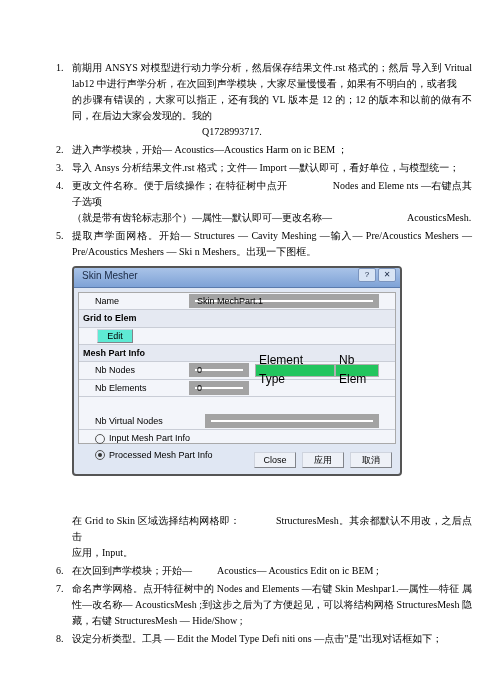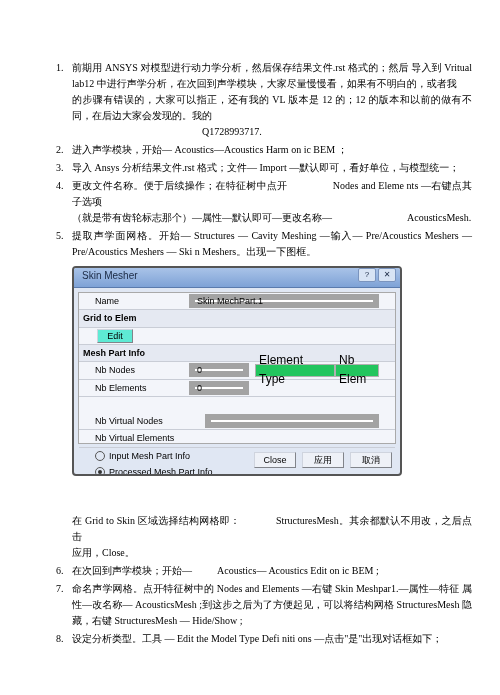--- a/index.html
+++ b/index.html
@@ -183,23 +183,20 @@
           <div class="lbl">Nb Elements</div>
           <div class="val" style="flex:0 0 60px">
               <span>0</span>
             </div>
         </div>
         <div class="row divspace noborder"></div>
         <div class="row">
           <div class="lbl" style="width:110px;flex:0 0 110px">Nb Virtual Nodes</div>
           <div class="val"></div>
         </div>
-        <div class="row">
-          <div class="lbl" style="width:110px;flex:0 0 110px">Nb Virtual Elements</div>
-        </div>
         <div class="row noborder">
           <span class="radio"></span>
           <span>Input Mesh Part Info</span>
         </div>
         <div class="row">
           <span class="radio on"></span>
           <span>Processed Mesh Part Info</span>
         </div>
 
       </div>
@@ -213,21 +210,21 @@
         <div class="dlgbtn">
             <span>取消</span>
           </div>
       </div>
     </div>
 
     <div class="after-shot">
       <span>在 Grid to Skin 区域选择结构网格即：</span>
       <span style="display:inline-block;width:30px"></span>
       <span>StructuresMesh。其余都默认不用改，之后点击</span><br>
-      <span>应用，Close。</span>
+      <span>应用，Input。</span>
     </div>
   </li>
   <li>
     <span>在次回到声学模块；开始—</span>
     <span style="display:inline-block;width:20px"></span>
     <span>Acoustics— Acoustics Edit on ic BEM ;</span>
   </li>
   <li><span>命名声学网格。点开特征树中的 Nodes and Elements —右键 Skin Meshpar1.—属性—特征 属性—改名称— AcousticsMesh ;到这步之后为了方便起见，可以将结构网格 StructuresMesh 隐藏，右键 StructuresMesh — Hide/Show ;</span></li>
   <li><span>设定分析类型。工具 — Edit the Model Type Defi niti ons —点击"是"出现对话框如下；</span></li>
 </ol>

